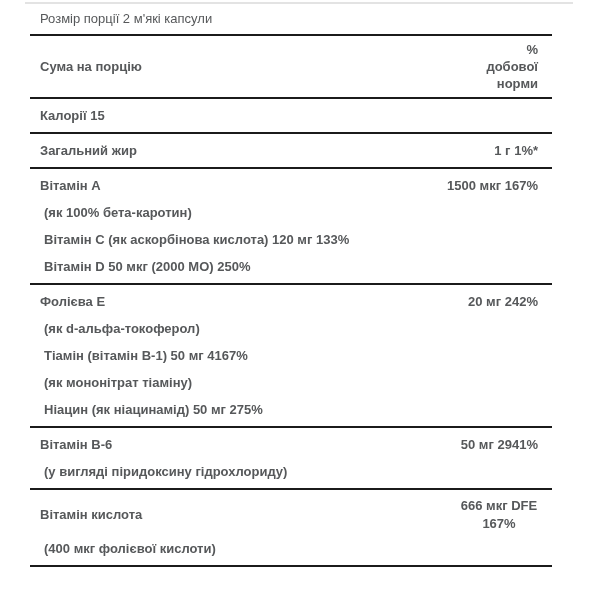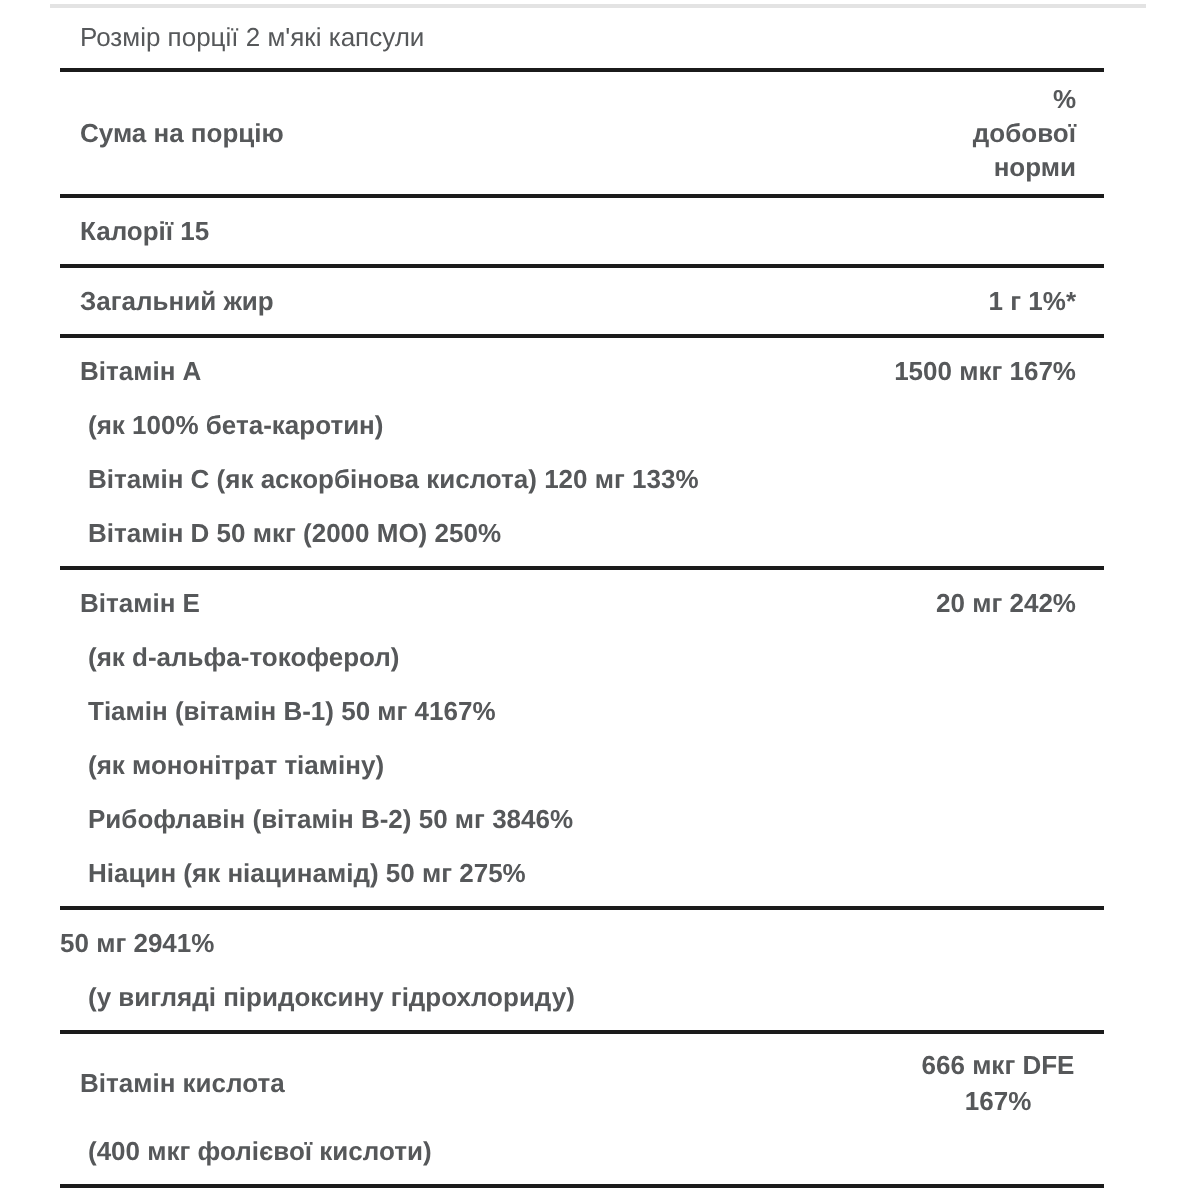--- a/index.html
+++ b/index.html
@@ -69,46 +69,43 @@
           <span class="cell-left sub">Вітамін С (як аскорбінова кислота) 120 мг 133%</span>
           <span class="cell-right"></span>
         </div>
         <div class="row">
           <span class="cell-left sub">Вітамін D 50 мкг (2000 МО) 250%</span>
           <span class="cell-right"></span>
         </div>
       </div>
       <div class="section">
         <div class="row">
-          <span class="cell-left">Вітамін Е</span>
+          <span class="cell-left">Фолієва Е</span>
           <span class="cell-right">20 мг 242%</span>
         </div>
         <div class="row">
           <span class="cell-left sub">(як d-альфа-токоферол)</span>
           <span class="cell-right"></span>
         </div>
         <div class="row">
           <span class="cell-left sub">Тіамін (вітамін B-1) 50 мг 4167%</span>
           <span class="cell-right"></span>
         </div>
         <div class="row">
           <span class="cell-left sub">(як мононітрат тіаміну)</span>
           <span class="cell-right"></span>
         </div>
         <div class="row">
-          <span class="cell-left sub">Рибофлавін (вітамін B-2) 50 мг 3846%</span>
-          <span class="cell-right"></span>
-        </div>
-        <div class="row">
           <span class="cell-left sub">Ніацин (як ніацинамід) 50 мг 275%</span>
           <span class="cell-right"></span>
         </div>
       </div>
       <div class="section">
         <div class="row">
+          <span class="cell-left">Вітамін B-6</span>
           <span class="cell-right">50 мг 2941%</span>
         </div>
         <div class="row">
           <span class="cell-left sub">(у вигляді піридоксину гідрохлориду)</span>
           <span class="cell-right"></span>
         </div>
       </div>
       <div class="section">
         <div class="row">
           <span class="cell-left">Вітамін кислота</span>

